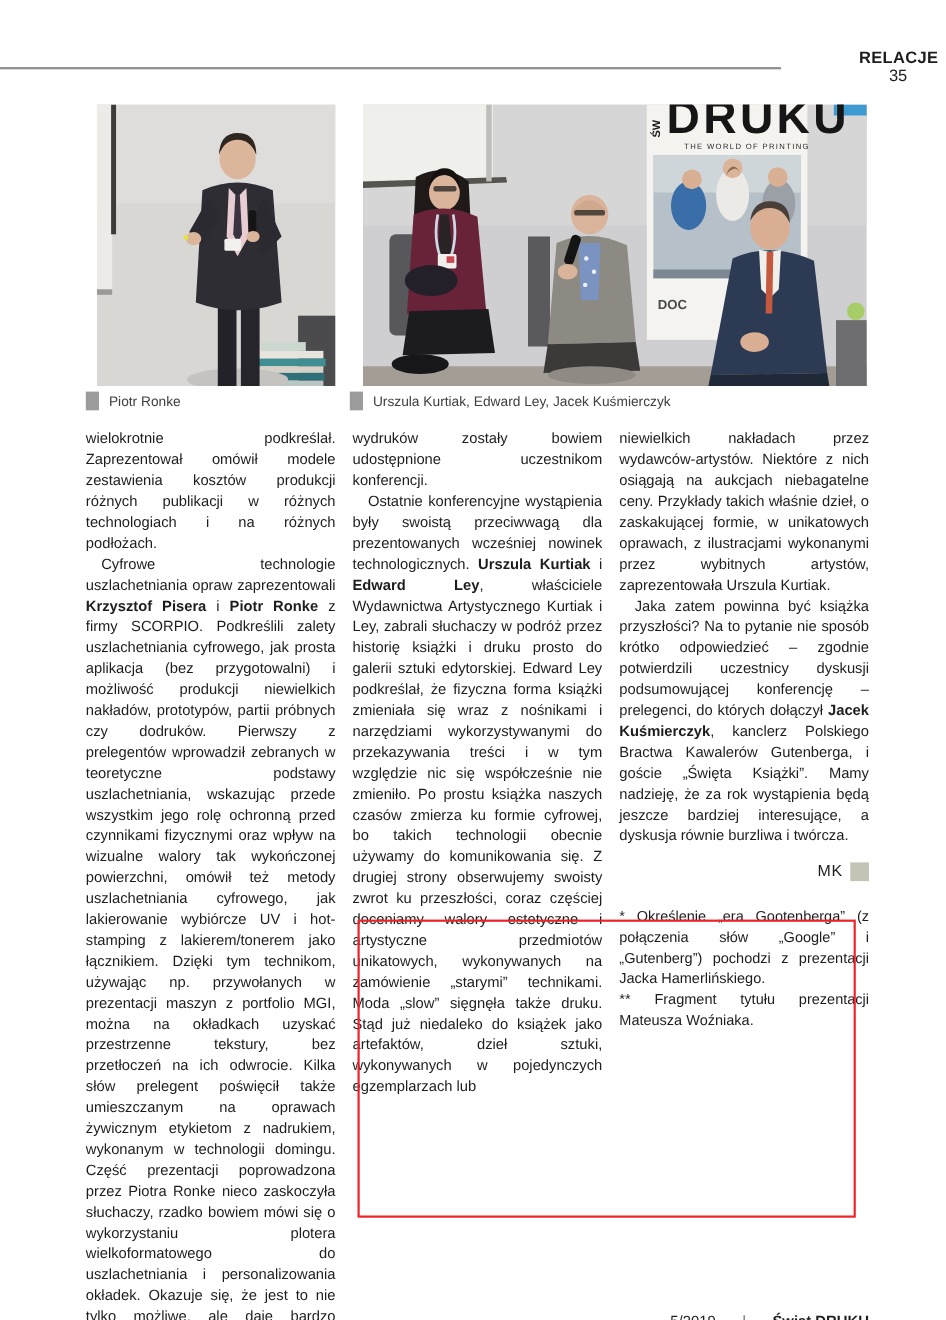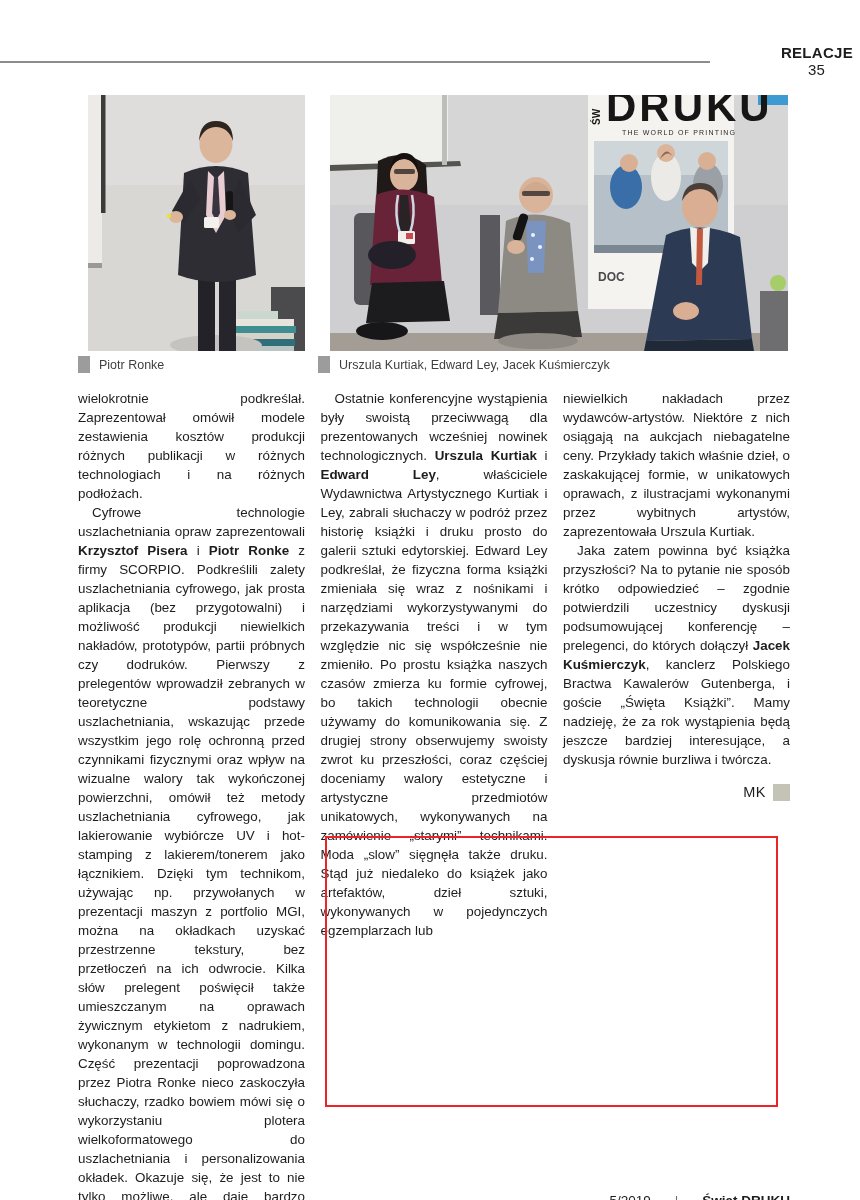--- a/index.html
+++ b/index.html
@@ -184,31 +184,36 @@
   <div class="caption-marker" style="background:#9C9C9C"></div>
   <span class="caption-text">Urszula Kurtiak, Edward Ley, Jacek Kuśmierczyk</span>
 </div>
 
 <div class="columns">
   <div class="col">
       <p class="para"><span>wielokrotnie podkreślał. Zaprezentował omówił modele zestawienia kosztów produkcji różnych publikacji w różnych technologiach i na różnych podłożach.</span></p>
       <p class="para indent"><span>Cyfrowe technologie uszlachetniania opraw zaprezentowali </span><b>Krzysztof Pisera</b><span> i </span><b>Piotr Ronke</b><span> z firmy SCORPIO. Podkreślili zalety uszlachetniania cyfrowego, jak prosta aplikacja (bez przygotowalni) i możliwość produkcji niewielkich nakładów, prototypów, partii próbnych czy dodruków. Pierwszy z prelegentów wprowadził zebranych w teoretyczne podstawy uszlachetniania, wskazując przede wszystkim jego rolę ochronną przed czynnikami fizycznymi oraz wpływ na wizualne walory tak wykończonej powierzchni, omówił też metody uszlachetniania cyfrowego, jak lakierowanie wybiórcze UV i hot-stamping z lakierem/tonerem jako łącznikiem. Dzięki tym technikom, używając np. przywołanych w prezentacji maszyn z portfolio MGI, można na okładkach uzyskać przestrzenne tekstury, bez przetłoczeń na ich odwrocie. Kilka słów prelegent poświęcił także umieszczanym na oprawach żywicznym etykietom z nadrukiem, wykonanym w technologii domingu. Część prezentacji poprowadzona przez Piotra Ronke nieco zaskoczyła słuchaczy, rzadko bowiem mówi się o wykorzystaniu plotera wielkoformatowego do uszlachetniania i personalizowania okładek. Okazuje się, że jest to nie tylko możliwe, ale daje bardzo interesujące efekty. Płaskie drukarki UV LED, w tym przypadku produkcji swissQprint, drukują zarówno na tekturze i papierze (okładka), jak i na akrylu, drewnie, szkle czy metalu (opakowanie). Na dodatek zadruk odbywa się na gotowych produktach. Efekty tych uszlachetnień w postaci okładek książek, czasopism, kalendarzy, a także wizytówek i kart rabatowych można było zobaczyć nie tylko na slajdach, próbki</span></p>
     </div>
   <div class="col">
+      <p class="para"><span>wydruków zostały bowiem udostępnione uczestnikom konferencji.</span></p>
       <p class="para indent"><span>Ostatnie konferencyjne wystąpienia były swoistą przeciwwagą dla prezentowanych wcześniej nowinek technologicznych. </span><b>Urszula Kurtiak</b><span> i </span><b>Edward Ley</b><span>, właściciele Wydawnictwa Artystycznego Kurtiak i Ley, zabrali słuchaczy w podróż przez historię książki i druku prosto do galerii sztuki edytorskiej. Edward Ley podkreślał, że fizyczna forma książki zmieniała się wraz z nośnikami i narzędziami wykorzystywanymi do przekazywania treści i w tym względzie nic się współcześnie nie zmieniło. Po prostu książka naszych czasów zmierza ku formie cyfrowej, bo takich technologii obecnie używamy do komunikowania się. Z drugiej strony obserwujemy swoisty zwrot ku przeszłości, coraz częściej doceniamy walory estetyczne i artystyczne przedmiotów unikatowych, wykonywanych na zamówienie „starymi” technikami. Moda „slow” sięgnęła także druku. Stąd już niedaleko do książek jako artefaktów, dzieł sztuki, wykonywanych w pojedynczych egzemplarzach lub</span></p>
     </div>
   <div class="col">
     <div>
         <p class="para"><span>niewielkich nakładach przez wydawców-artystów. Niektóre z nich osiągają na aukcjach niebagatelne ceny. Przykłady takich właśnie dzieł, o zaskakującej formie, w unikatowych oprawach, z ilustracjami wykonanymi przez wybitnych artystów, zaprezentowała Urszula Kurtiak.</span></p>
         <p class="para indent"><span>Jaka zatem powinna być książka przyszłości? Na to pytanie nie sposób krótko odpowiedzieć – zgodnie potwierdzili uczestnicy dyskusji podsumowującej konferencję – prelegenci, do których dołączył </span><b>Jacek Kuśmierczyk</b><span>, kanclerz Polskiego Bractwa Kawalerów Gutenberga, i goście „Święta Książki”. Mamy nadzieję, że za rok wystąpienia będą jeszcze bardziej interesujące, a dyskusja równie burzliwa i twórcza.</span></p>
       </div>
     <div class="signature-row">
       <span class="signature-initials">MK</span>
       <div class="signature-marker" style="background:#C3C3B6"></div>
     </div>
+    <div class="footnotes">
+        <p class="footnote">* Określenie „era Gootenberga” (z połączenia słów „Google” i „Gutenberg”) pochodzi z prezentacji Jacka Hamerlińskiego.</p>
+        <p class="footnote">** Fragment tytułu prezentacji Mateusza Woźniaka.</p>
+      </div>
   </div>
 </div>
 
 <div class="ad-box"></div>
 
 <div class="footer">
   <span>5/2019</span>
   <span class="fsep">|</span>
   <span class="fmag">Świat DRUKU</span>
 </div>

